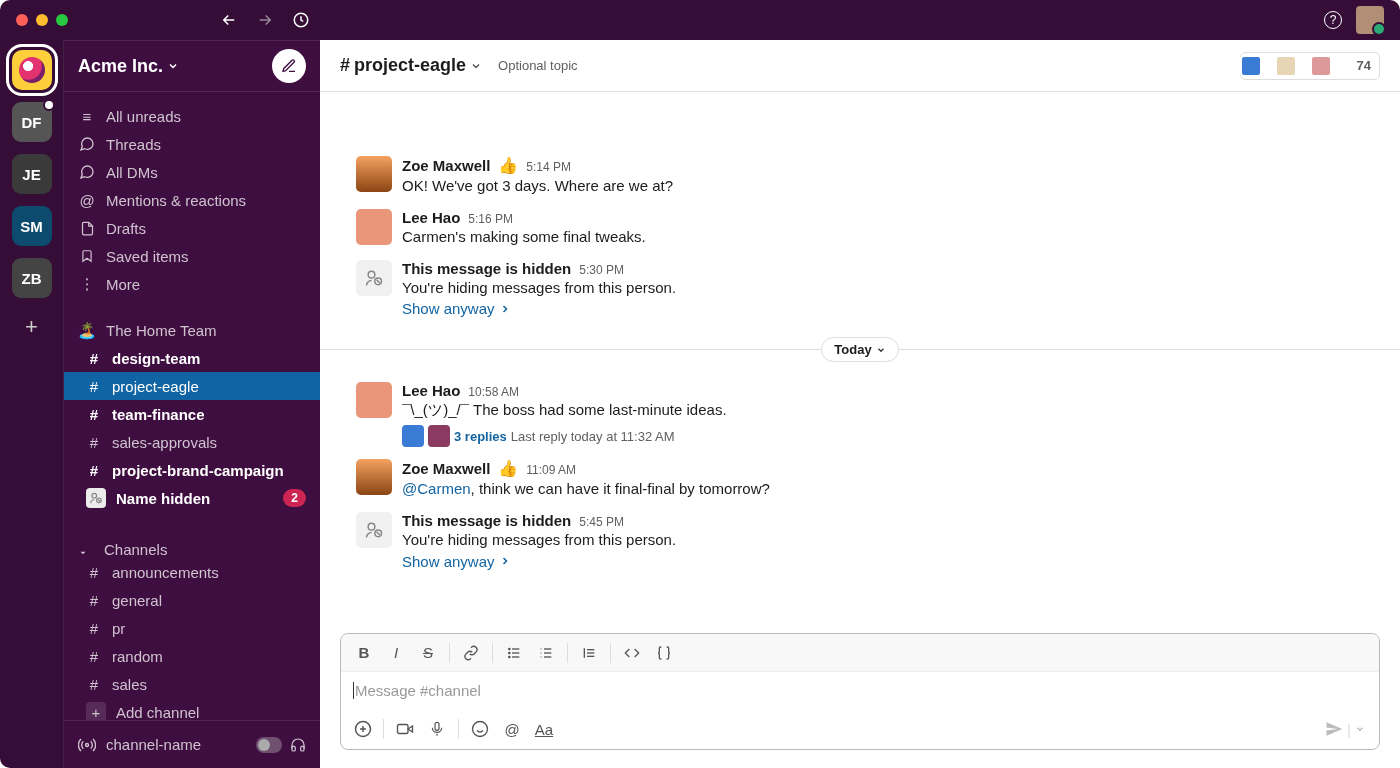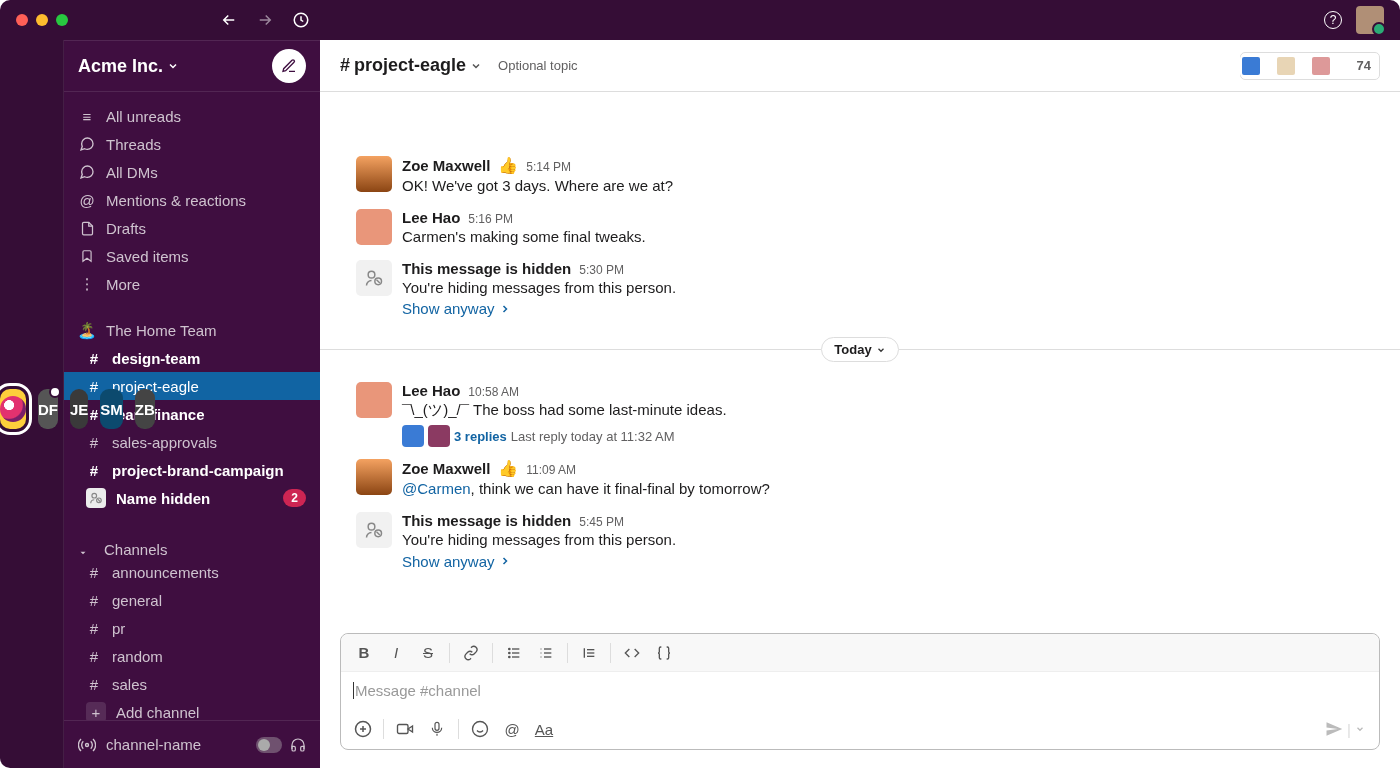--- a/index.html
+++ b/index.html
@@ -27,21 +27,21 @@
   .nav-arrows{display:flex;gap:18px;align-items:center;color:#fff;margin-left:90px;}
   .nav-arrows svg,.topbar svg{stroke:#fff;}
   .search{flex:0 0 755px;height:26px;margin-left:16px;background:var(--purple-light);border-radius:5px;display:flex;align-items:center;justify-content:center;color:#ddd;font-size:13px;gap:8px;}
   .topbar-right{margin-left:auto;display:flex;align-items:center;gap:14px;}
   .help-ico{color:#fff;border:1.5px solid #fff;border-radius:50%;width:18px;height:18px;display:flex;align-items:center;justify-content:center;font-size:12px;}
   .avatar{width:28px;height:28px;border-radius:4px;background:#b08f76;position:relative;}
   .avatar::after{content:"";position:absolute;right:-2px;bottom:-2px;width:10px;height:10px;border-radius:50%;background:#2bac76;border:2px solid var(--purple-dark);}
   
   .main{flex:1;display:flex;min-height:0;}
   
-  .rail{width:64px;background:var(--purple-dark);border-right:1px solid rgba(255,255,255,0.08);display:flex;align-items:center;padding-top:10px;gap:12px;}
+  .rail{width:64px;background:var(--purple-dark);border-right:1px solid rgba(255,255,255,0.08);display:flex;flex-direction:column;align-items:center;padding-top:10px;gap:12px;}
   .ws{width:40px;height:40px;border-radius:9px;background:#444;color:#fff;display:flex;align-items:center;justify-content:center;font-weight:700;font-size:15px;position:relative;}
   .ws.active{background:#fdcf3b;outline:3px solid #fff;outline-offset:3px;border-radius:10px;}
   .ws.active .logo{width:26px;height:26px;border-radius:50%;background:radial-gradient(circle at 35% 35%,#fff 0 20%,#e2326f 22% 55%,#7a1f69 60% 100%);}
   .ws .dot{position:absolute;top:-3px;right:-3px;width:12px;height:12px;border-radius:50%;background:#fff;border:2px solid var(--purple-dark);}
   .rail-add{color:#ccc;font-size:22px;margin-top:4px;cursor:pointer;}
   
   .sidebar{width:256px;background:var(--purple-med);color:var(--sidebar-text);display:flex;flex-direction:column;min-height:0;}
   .sb-header{height:52px;border-bottom:1px solid rgba(255,255,255,0.1);border-top:1px solid rgba(255,255,255,0.1);display:flex;align-items:center;padding:0 14px;justify-content:space-between;}
   .sb-title{color:#fff;font-weight:900;font-size:18px;display:flex;align-items:center;gap:4px;}
   .compose{width:34px;height:34px;border-radius:50%;background:#fff;color:var(--purple-med);display:flex;align-items:center;justify-content:center;}

